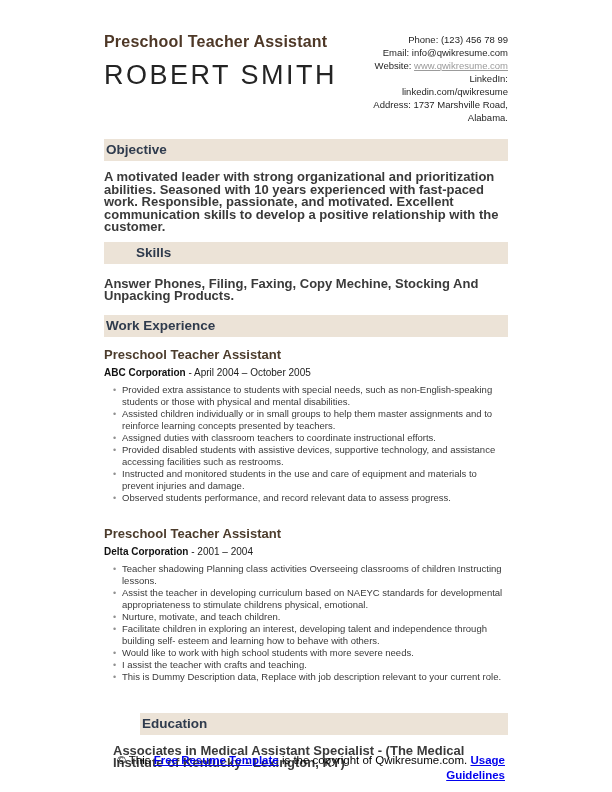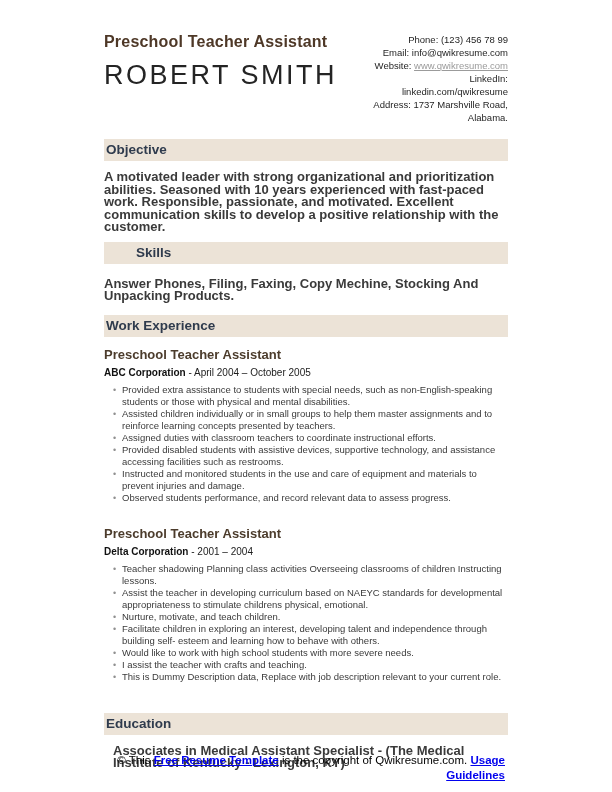--- a/index.html
+++ b/index.html
@@ -16,21 +16,21 @@
   .contact { text-align:right; font-size:9.5px; line-height:13px; color:#1f1f1f; max-width:255px; }
   .link-muted { color:#9b9b9b; text-decoration:underline; cursor:pointer; }
   
   .section-bar {
     background:#ece3d7; color:#2f3b4d; font-weight:bold; font-size:13.5px;
     padding:3px 4px 4px 2px;
   }
   .bar-objective { margin-top:12px; }
   .bar-skills { margin-top:8px;padding-left:32px; }
   .bar-work { margin-top:12px; }
-  .bar-education { margin-top:30px; }
+  .bar-education { margin-top:30px;margin-left:36px; }
   
   .body-text { font-size:13px; line-height:12.5px; color:#3a3a3a; margin-top:10px;font-weight:bold; }
   .edu-text { padding-left:9px; }
   
   .job-title { font-size:13px; font-weight:bold; color:#4c3c2c; margin-top:10px; }
   .company-line { font-size:10px; margin-top:5px; color:#1c1c1c; }
   .company { font-weight:bold; color:#111; }
   .bullets { margin-top:6px; }
   .bullet {
     position:relative; padding-left:18px; font-size:9.5px;

